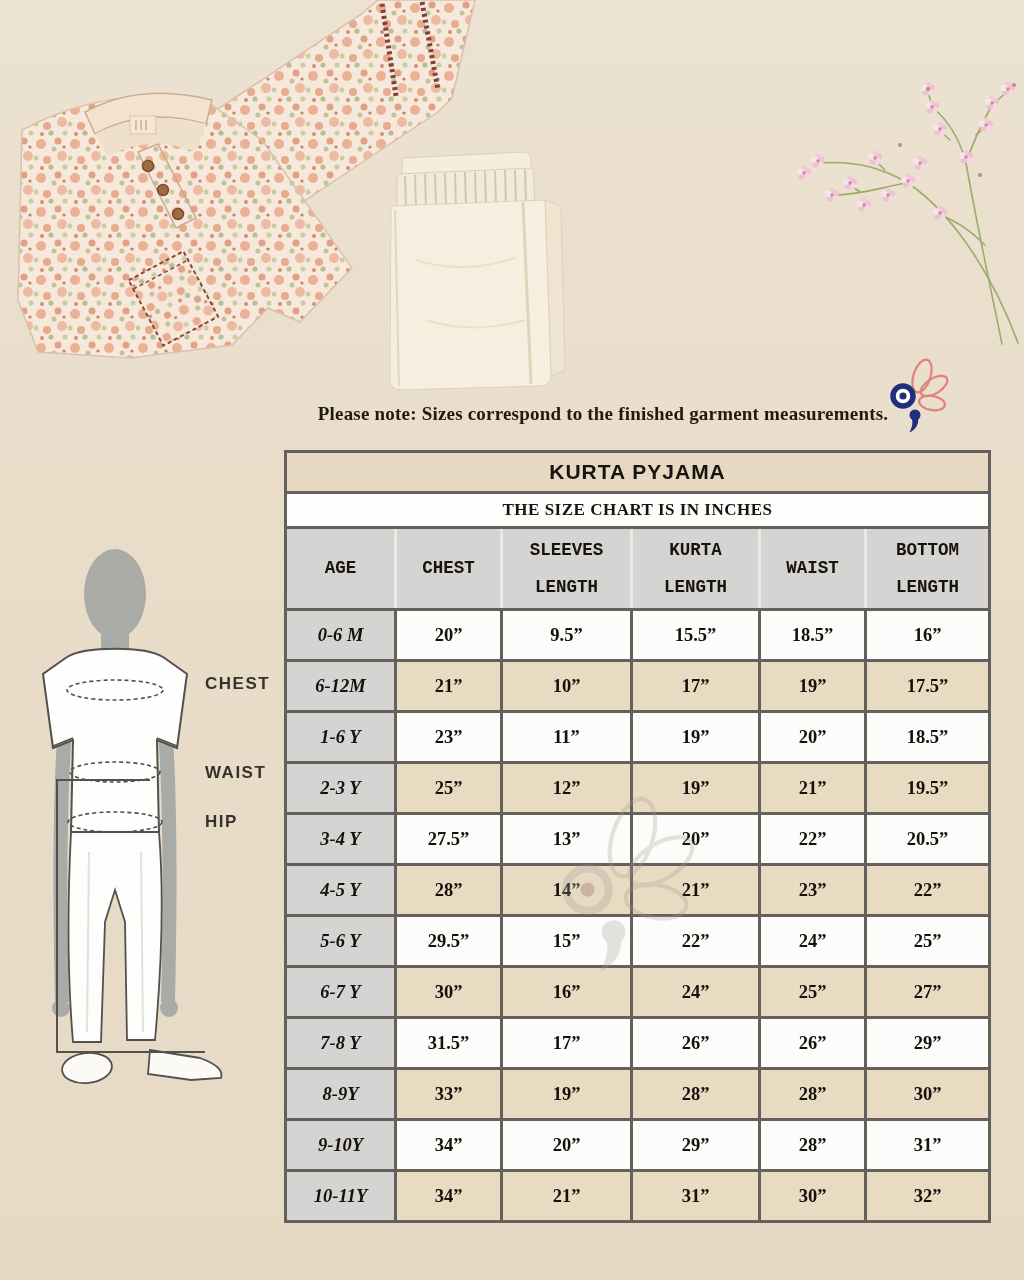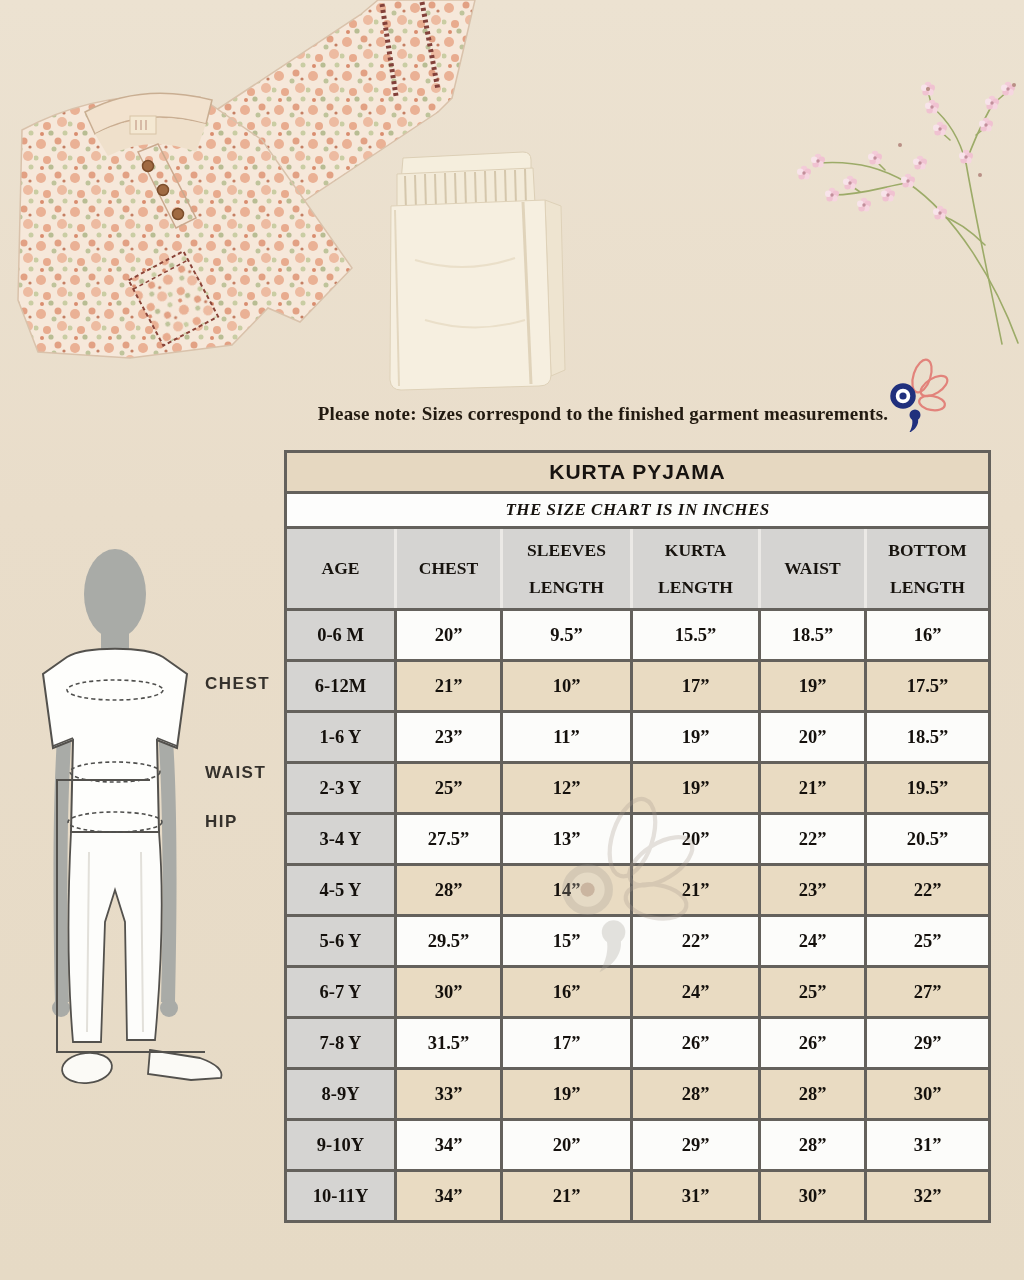--- a/index.html
+++ b/index.html
@@ -36,36 +36,36 @@
     padding:0; overflow:hidden;
   }
   .title-row td {
     height:38px; background:#e6d8c1;
     font-family:"Liberation Sans", sans-serif; font-weight:bold;
     font-size:21px; letter-spacing:1px; color:#171310;
   }
   .subtitle-row td {
     height:32px; background:#fdfdfc;
     font-family:"Liberation Serif", serif; font-weight:bold;
-    font-size:17px; color:#17130e; letter-spacing:0.5px;font-style:italic;
+    font-size:17px; color:#17130e; letter-spacing:0.5px;
   }
   .header-row th {
     height:79px; background:#d5d4d2;
-    font-family:Liberation Serif, serif; font-weight:bold;
+    font-family:Liberation Mono, monospace; font-weight:bold;
     font-size:17.5px; color:#17130e; line-height:2.1; padding:0 12px;
     border-left:3px solid #ebe9e6; border-right:3px solid #ebe9e6;
     border-top:3px solid #64615c; border-bottom:3px solid #64615c;
   }
   .header-row th:first-child { border-left:3px solid #64615c; }
   .header-row th:last-child  { border-right:3px solid #64615c; }
   .data-row td {
     height:48px; font-family:"Liberation Serif", serif; font-weight:bold;
     font-size:18.5px; color:#14100c;
   }
-  .data-row td.age { background:#d5d4d2; }
+  .data-row td.age { background:#d5d4d2;font-style:italic; }
   .row-white td:not(.age) { background:#fcfcfa; }
   .row-tan  td:not(.age) { background:#e9dbc2; }
 
   .watermark { pointer-events:none; opacity:0.28; }
 </style>
 </head>
 <body>
 
 <div class="canvas">
 

